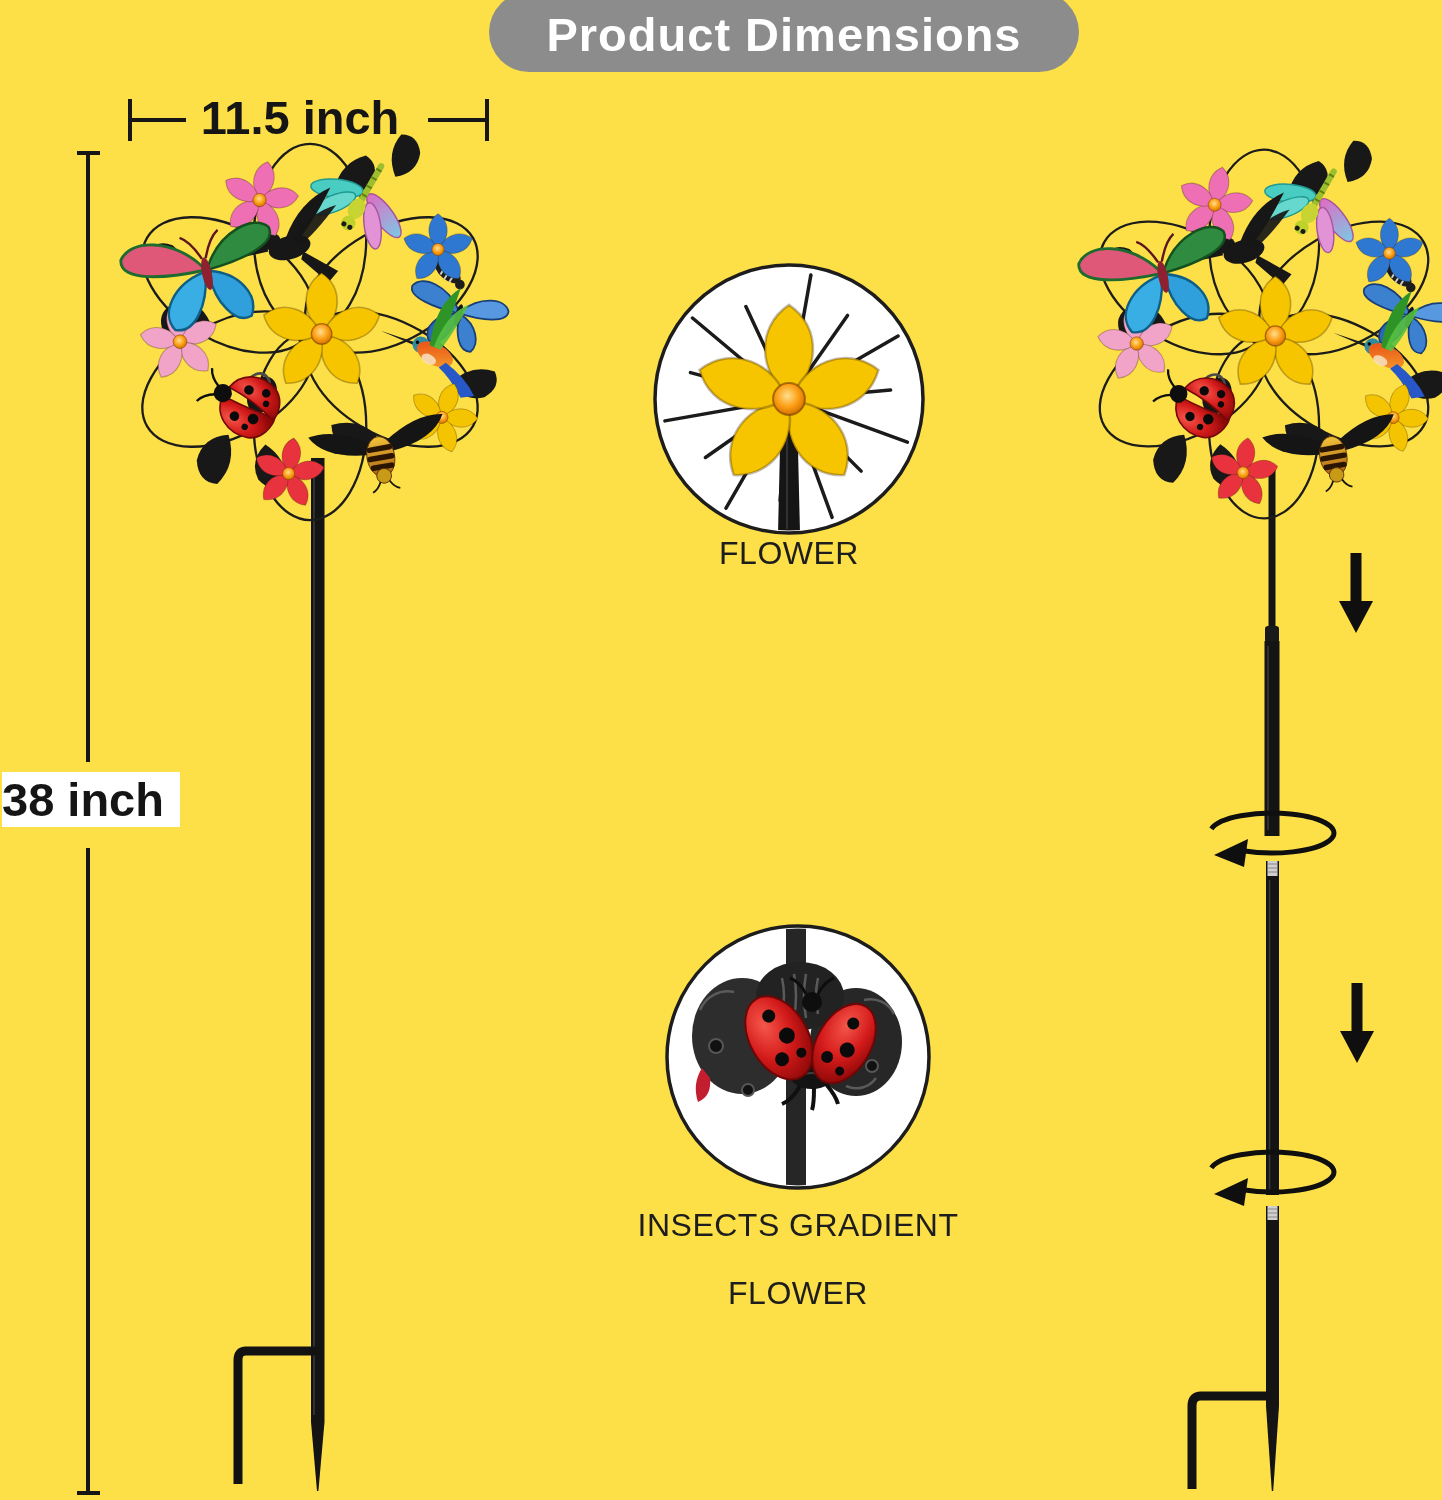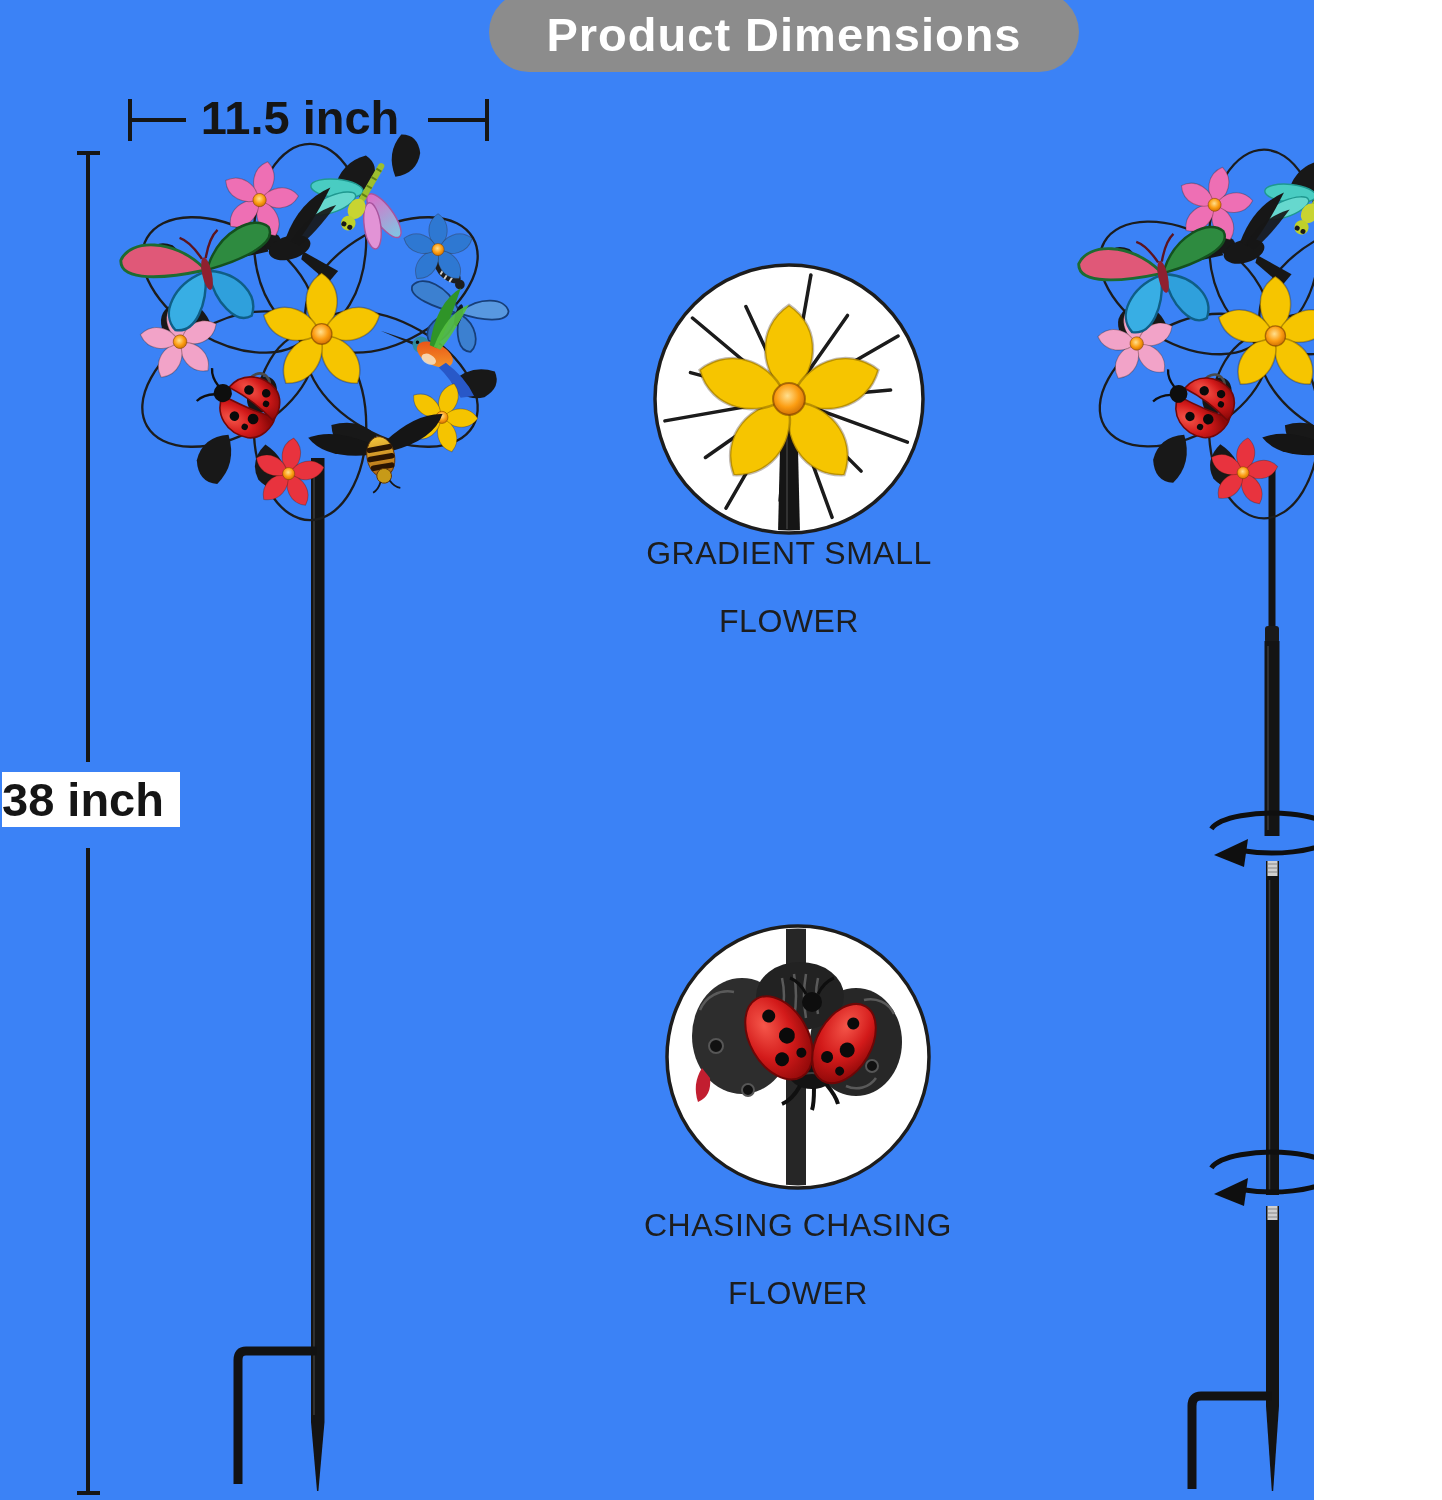--- a/index.html
+++ b/index.html
@@ -1,17 +1,17 @@
 <!DOCTYPE html>
 <html><head>
 <meta charset="utf-8">
 <style>
   html,body{margin:0;padding:0;background:#ffffff;}
   .canvas{
-    position:relative;width:1314px;height:1500px;background:#3b82f6;
+    position:relative;width:1442px;height:1500px;background:#fde047;
     font-family:"Liberation Sans",sans-serif;overflow:hidden;
   }
   .art{position:absolute;left:0;top:0;}
   .header-pill{
     position:absolute;left:489px;top:-8px;width:590px;height:80px;
     background:#8c8c8c;border-radius:40px;
     display:flex;align-items:center;justify-content:center;
   }
   .header-pill span{
     color:#ffffff;font-size:47px;font-weight:700;letter-spacing:1px;
@@ -335,21 +335,20 @@
 </svg>
 
 <div class="header-pill">
   <span>Product Dimensions</span>
 </div>
 
 <div id="dim-width" class="dim-label">11.5 inch</div>
 <div id="dim-height" class="dim-label">38 inch</div>
 
 <div id="callout-label-1" class="callout-label">
-  <div class="line">GRADIENT SMALL</div>
   <div class="line">FLOWER</div>
 </div>
 <div id="callout-label-2" class="callout-label">
-  <div class="line">CHASING CHASING</div>
+  <div class="line">INSECTS GRADIENT</div>
   <div class="line">FLOWER</div>
 </div>
 
 </div>
 
 </body></html>

